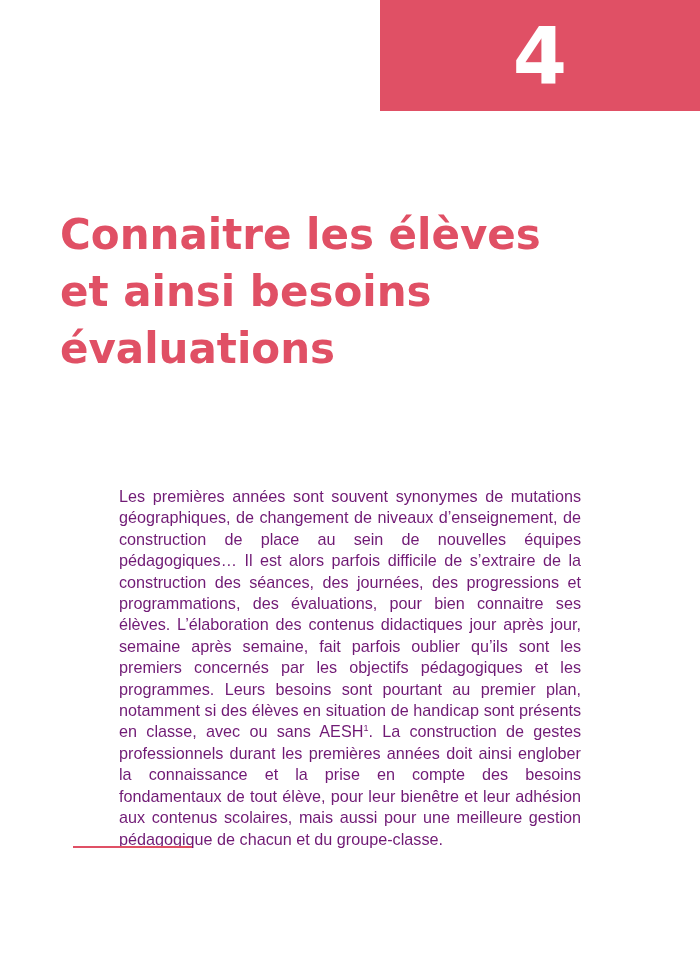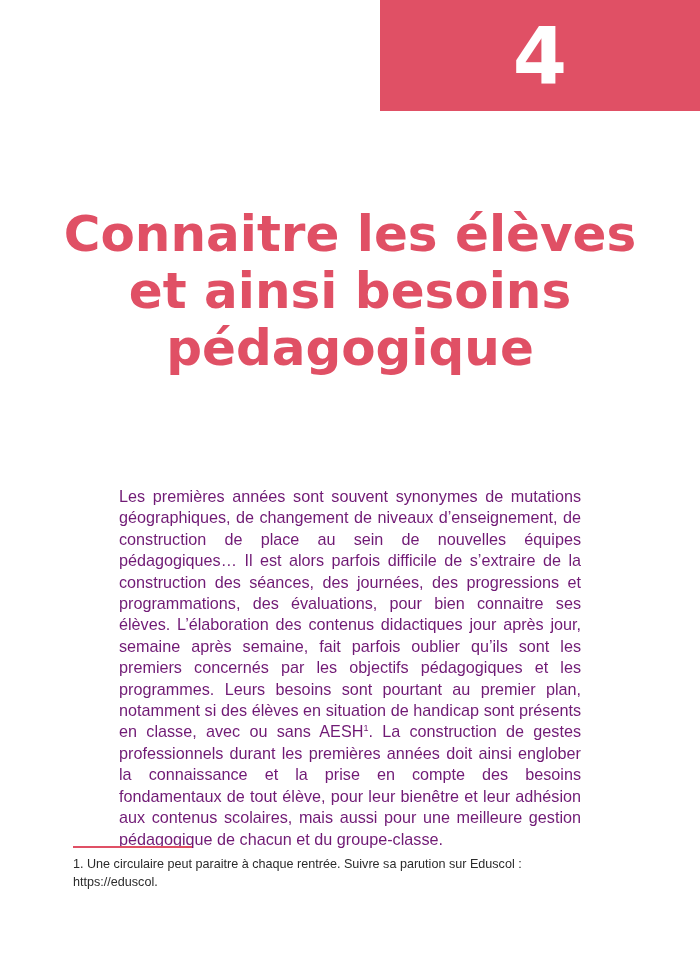--- a/index.html
+++ b/index.html
@@ -3,44 +3,43 @@
 <meta charset="utf-8">
 <style>
   html, body { margin: 0; padding: 0; background: #ffffff; }
   body { width: 700px; height: 978px; position: relative; overflow: hidden;
          font-family: "Liberation Sans", "DejaVu Sans", sans-serif; }
   .chapter-box { position: absolute; left: 380px; top: 0; width: 320px; height: 111px;
                  background: #e05065; }
   .chapter-num { position: absolute; left: 0; right: 0; top: 14px; text-align: center;
                  color: #ffffff; font-weight: bold; font-size: 78px; line-height: 84px;
                  font-family: "DejaVu Sans", sans-serif; }
-  .title { position: absolute; left: 60px; width: 580px; top: 206px; text-align: center;
-           color: #e05065; font-weight: bold; font-size: 50px; line-height: 57px;
+  .title { position: absolute; left: 60px; width: 580px; top: 206px; text-align: left;
+           color: #e05065; font-weight: bold; font-size: 42px; line-height: 57px;
            font-family: "DejaVu Sans", sans-serif; letter-spacing: 0px; }
   .title div { white-space: nowrap; }
   .body-text { position: absolute; left: 119px; width: 462px; top: 486px;
                color: #701a75; font-size: 16.2px; line-height: 21.4px; text-align: justify;
                font-family: "Liberation Sans", sans-serif; }
   .body-text sup { font-size: 9px; line-height: 0; vertical-align: super; }
   .fn-rule { position: absolute; left: 73px; top: 846px; width: 119px; height: 1.5px; background: #e05065; }
   .footnote { position: absolute; left: 73px; width: 510px; top: 855px; color: #2b2b2b;
               font-size: 12.6px; line-height: 18px; font-family: "Liberation Sans", sans-serif; }
 </style>
 </head>
 <body>
 
 <div class="chapter-box">
   <div class="chapter-num">4</div>
 </div>
 
 <h1 class="title" style="margin:0;">
   <div>Connaitre les élèves</div>
   <div>et ainsi besoins</div>
-  <div>pédagogique</div>
+  <div>évaluations</div>
 </h1>
 
 <p class="body-text" style="margin:0;"><span>Les premières années sont souvent synonymes de mutations géographiques, de changement de niveaux d’enseignement, de construction de place au sein de nouvelles équipes pédagogiques… Il est alors parfois difficile de s’extraire de la construction des séances, des journées, des progressions et programmations, des évaluations, pour bien connaitre ses élèves. L’élaboration des contenus didactiques jour après jour, semaine après semaine, fait parfois oublier qu’ils sont les premiers concernés par les objectifs pédagogiques et les programmes. Leurs besoins sont pourtant au premier plan, notamment si des élèves en situation de handicap sont présents en classe, avec ou sans AESH</span><sup>1</sup><span>. La construction de gestes professionnels durant les premières années doit ainsi englober la connaissance et la prise en compte des besoins fondamentaux de tout élève, pour leur bienêtre et leur adhésion aux contenus scolaires, mais aussi pour une meilleure gestion pédagogique de chacun et du groupe-classe.</span></p>
 
 <div class="fn-rule"></div>
 
 <div class="footnote">
-  <div>1. Une circulaire peut paraitre à chaque rentrée. Suivre sa parution sur Eduscol : https://eduscol.</div>
 </div>
 
 </body></html>

